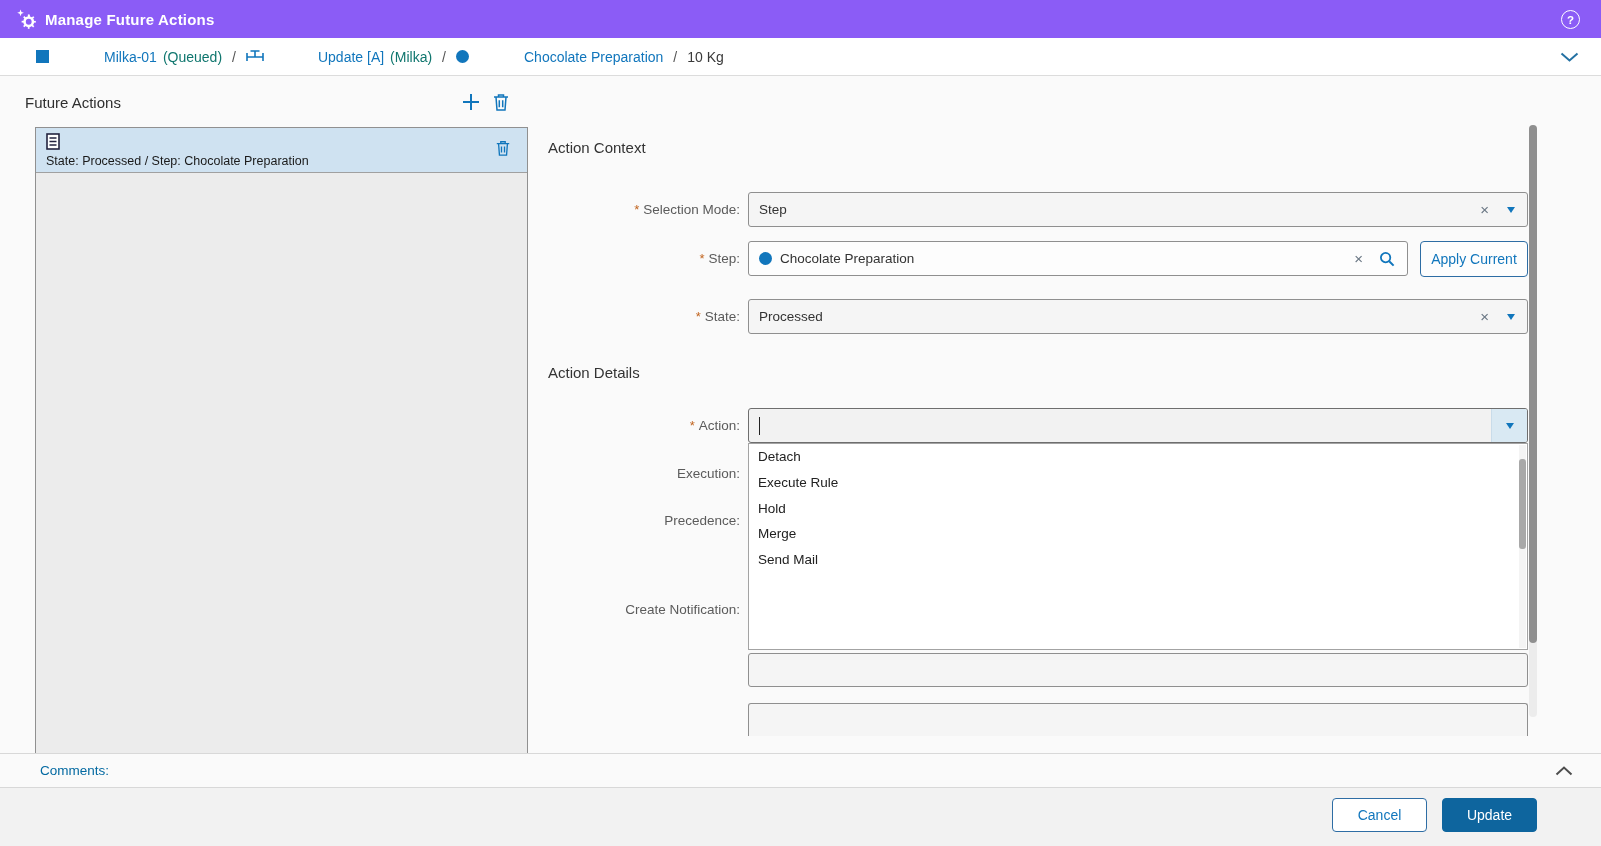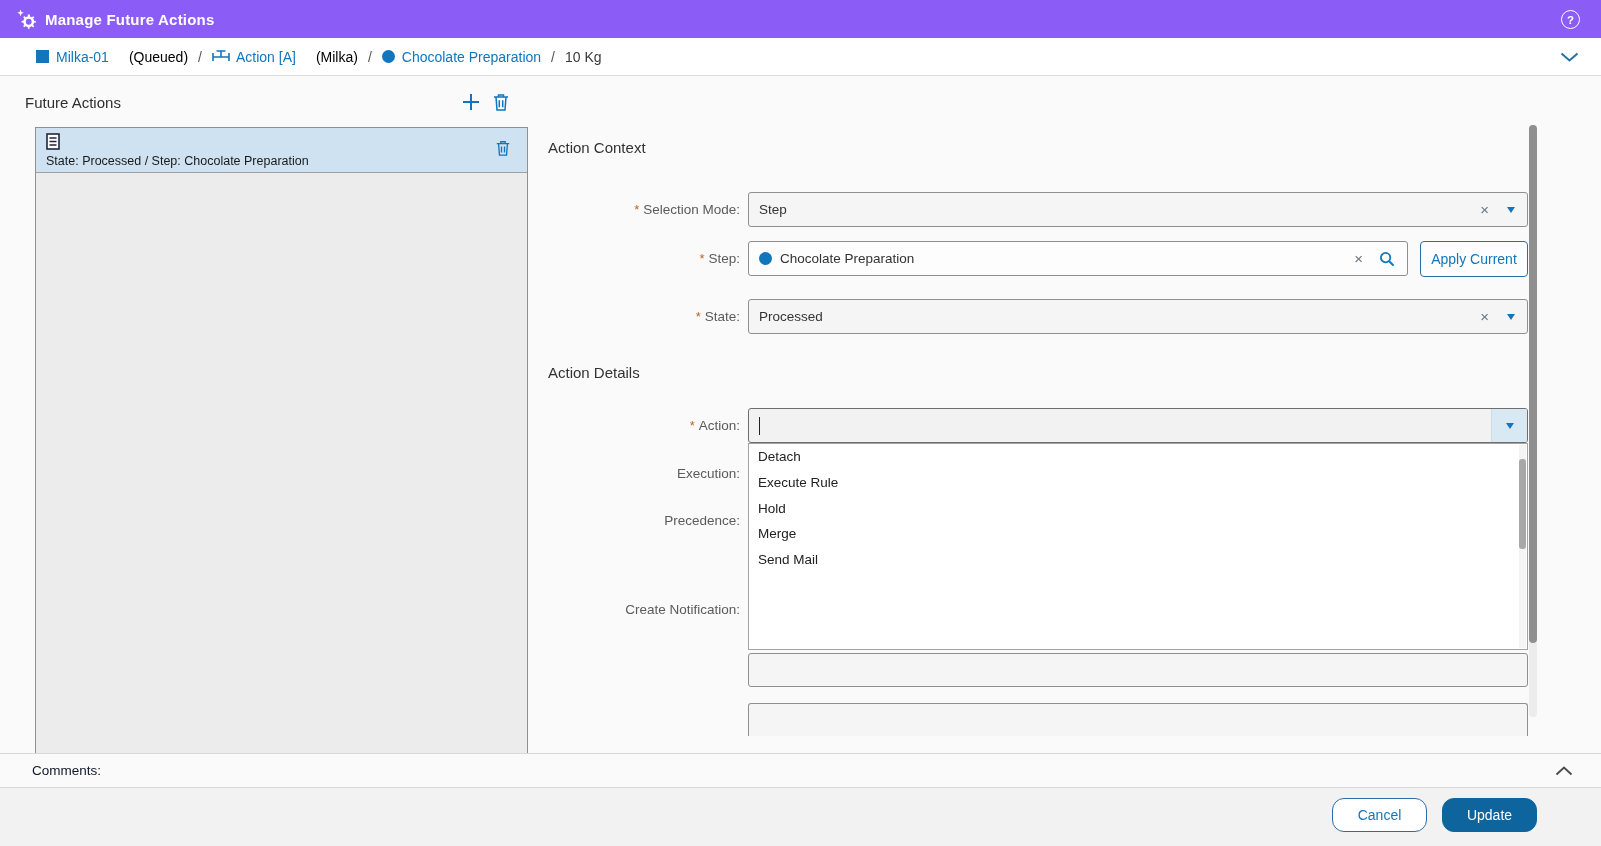--- a/index.html
+++ b/index.html
@@ -15,22 +15,22 @@
   .titlebar .title { color:#fff; font-size:15px; font-weight:600; margin-left:9px; letter-spacing:.2px; }
   .help-circle { position:absolute; right:21px; top:10px; width:19px; height:19px;
     border:1.7px solid #fff; border-radius:50%; color:#fff; font-size:11.5px; font-weight:700;
     display:flex; align-items:center; justify-content:center; cursor:pointer; }
 
   
   .crumbbar { position:absolute; top:38px; left:0; width:100%; height:38px; background:#fff;
     border-bottom:1px solid #dcdcdc; display:flex; align-items:center; padding-left:36px; font-size:14px; color:#3a3a3a; }
   .crumbbar .sq { width:13px; height:13px; background:#1176bc; margin-right:7px; }
   .crumbbar .ci { width:13px; height:13px; background:#1176bc; border-radius:50%; margin-right:7px; }
-  .crumbbar a.bc-link { color:#1176bc; text-decoration:none; cursor:pointer; }
-  .crumbbar .sfx { margin-left:20px; color:#000000; }
+  .crumbbar a.bc-link { color:#1176bc; text-decoration:none; cursor:pointer;margin-left:48px; }
+  .crumbbar .sfx { margin-left:6px; color:#0f766e; }
   .crumbbar .sep { margin:0 10px; color:#555; }
   .crumbbar svg.flow { margin-right:6px; }
   .crumb-collapse { position:absolute; right:22px; top:52px; cursor:pointer; }
 
   
   .main { position:absolute; top:76px; left:0; width:1601px; height:677px; background:#fafafa; }
 
   .fa-title { position:absolute; left:25px; top:18px; font-size:15px; color:#2f2f2f; }
   .icon-btn { position:absolute; cursor:pointer; }
   .add-btn { left:461px; top:16px; }
@@ -88,26 +88,26 @@
 
   .f-dlist { top:577px; height:34px; }
   .f-clipped { top:627px; height:14px; border-bottom:none; border-radius:3px 3px 0 0; }
 
   .main-track { position:absolute; left:1529px; top:49px; width:8px; height:592px; background:#ececec; border-radius:4px; }
   .main-thumb { position:absolute; left:1529px; top:49px; width:8px; height:518px; background:#8f8f8f; border-radius:4px; cursor:grab; }
 
   
   .comments { position:absolute; top:753px; left:0; width:100%; height:35px; background:#fafafa;
     border-top:1px solid #d8d8d8; border-bottom:1px solid #d8d8d8; display:flex; align-items:center; }
-  .comments .c-label { margin-left:32px; font-size:13.5px; color:#0f172a; }
+  .comments .c-label { margin-left:40px; font-size:13.5px; color:#0369a1; }
   .comments .collapse-up { position:absolute; right:28px; top:12px; cursor:pointer; }
 
   
   .footer { position:absolute; top:788px; left:0; width:100%; height:58px; background:#f2f2f2; }
-  .btn { position:absolute; top:10px; height:34px; border-radius:12px; font-size:14px;
+  .btn { position:absolute; top:10px; height:34px; border-radius:4px; font-size:14px;
     display:flex; align-items:center; justify-content:center; cursor:pointer; }
   .btn-cancel { left:1332px; width:95px; background:#fff; border:1px solid #2e6da4; color:#1176bc; }
   .btn-update { left:1442px; width:95px; background:#0e659e; border:1px solid #0e659e; color:#fff; }
 </style>
 </head>
 <body>
 
 <div class="page">
 
   <div class="titlebar">
@@ -133,21 +133,21 @@
   </div>
 
   <div class="crumbbar">
     <span class="sq"></span>
     <a class="bc-link">Milka-01</a>
     <span class="sfx">(Queued)</span>
     <span class="sep">/</span>
     <svg class="flow" width="18" height="15" viewBox="0 0 18 15">
       <path d="M1 4v8M17 4v8M1 8h16M9 2v6M4.5 2h9" fill="none" stroke="#1176bc" stroke-width="1.6"></path>
     </svg>
-    <a class="bc-link">Action [A]</a>
+    <a class="bc-link">Update [A]</a>
     <span class="sfx">(Milka)</span>
     <span class="sep">/</span>
     <span class="ci"></span>
     <a class="bc-link">Chocolate Preparation</a>
     <span class="sep">/</span>
     <span>10 Kg</span>
   </div>
   <svg class="crumb-collapse" width="19" height="11" viewBox="0 0 19 11">
     <polyline points="1.5,1.5 9.5,8.5 17.5,1.5" fill="none" stroke="#2471a3" stroke-width="2"></polyline>
   </svg>

